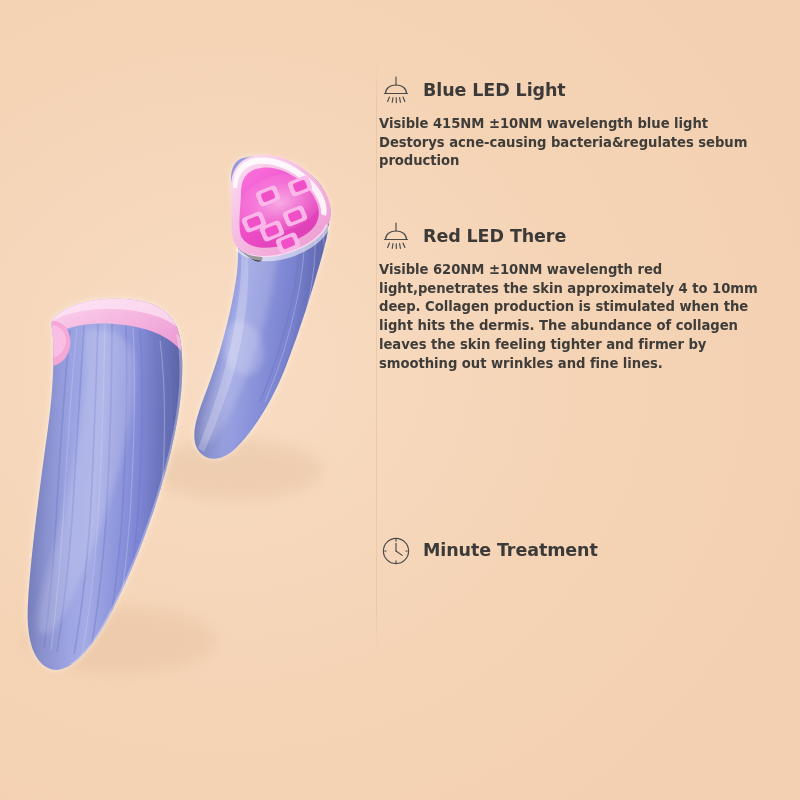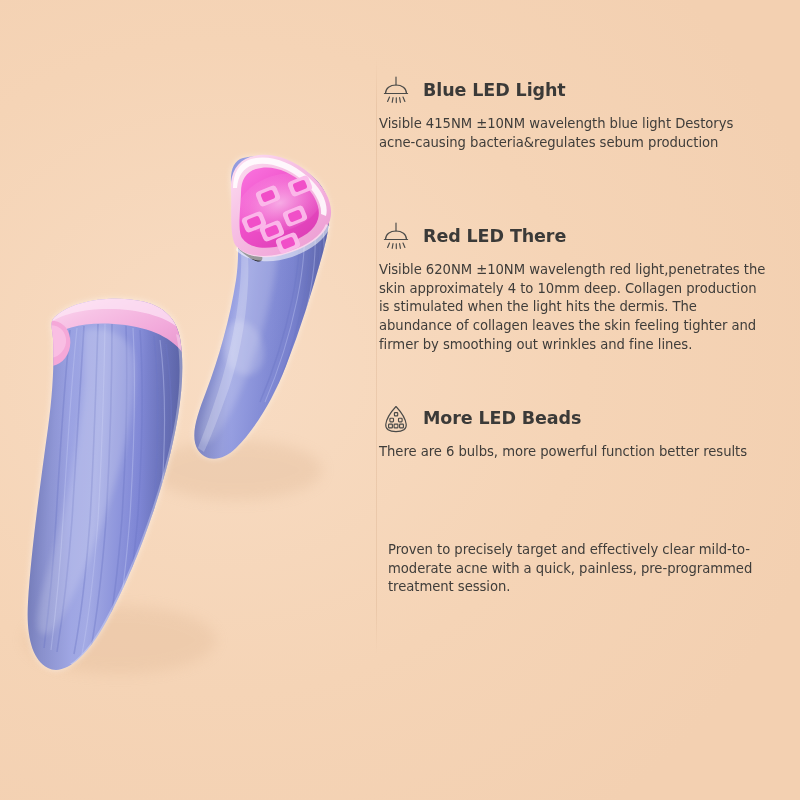--- a/index.html
+++ b/index.html
@@ -80,20 +80,21 @@
     white-space: nowrap;
     line-height: 1;
   }
 
   .feature-body {
     margin-top: 7px;
     font-size: 13.2px;
     line-height: 1.42;
     color: #3f3d3a;
     letter-spacing: -0.05px;
+    font-weight: bold;
   }
 
   .feature-body.indented {
     padding-left: 9px;
   }
 
   
   #feature-0 { top: 74px; }
   #feature-1 { top: 220px; }
   #feature-2 { top: 402px; }
@@ -355,39 +356,32 @@
             <line x1="17.3" y1="23.8" x2="17.3" y2="28.6"></line>
             <line x1="20.6" y1="23.6" x2="21.4" y2="28.3"></line>
             <line x1="24" y1="23" x2="25.9" y2="27.4"></line>
           </g>
         </svg>
         <div class="feature-title">Red LED There</div>
       </div>
       <div class="feature-body">Visible 620NM ±10NM wavelength red light,penetrates the skin approximately 4 to 10mm deep. Collagen production is stimulated when the light hits the dermis. The abundance of collagen leaves the skin feeling tighter and firmer by smoothing out wrinkles and fine lines.</div>
     </div>
 
-    <div class="feature" id="feature-2">
+
+    <div class="feature" id="feature-3">
       <div class="feature-head">
         <svg class="feature-icon" viewBox="0 0 34 34">
-          <g fill="none" stroke="#4a4a48" stroke-width="1.15" stroke-linejoin="round">
-            <path d="M17,4.5 C21.4,9.2 26.5,16.5 27.2,22.4
-                     C27.8,27 24,29.6 17,29.6
-                     C10,29.6 6.2,27 6.8,22.4
-                     C7.5,16.5 12.6,9.2 17,4.5 Z"></path>
-            <rect x="15.4" y="10.6" width="3.3" height="3.3" rx="0.7"></rect>
-            <rect x="10.9" y="16.2" width="3.6" height="3.6" rx="0.7"></rect>
-            <rect x="19.5" y="16.2" width="3.6" height="3.6" rx="0.7"></rect>
-            <rect x="9.6" y="22.1" width="3.8" height="3.8" rx="0.7"></rect>
-            <rect x="15.1" y="22.1" width="3.8" height="3.8" rx="0.7"></rect>
-            <rect x="20.6" y="22.1" width="3.8" height="3.8" rx="0.7"></rect>
+          <g fill="none" stroke="#4a4a48" stroke-width="1.15" stroke-linecap="round">
+            <circle cx="17" cy="17" r="12.6"></circle>
+            <path d="M17,17 L17,9.4"></path>
+            <path d="M17,17 L23.2,21.4"></path>
+            <line x1="17" y1="5.6" x2="17" y2="7.1"></line>
+            <line x1="17" y1="26.9" x2="17" y2="28.4"></line>
+            <line x1="5.6" y1="17" x2="7.1" y2="17"></line>
+            <line x1="26.9" y1="17" x2="28.4" y2="17"></line>
           </g>
         </svg>
-        <div class="feature-title">More LED Beads</div>
+        <div class="feature-title">Minute Treatment</div>
       </div>
-      <div class="feature-body">There are 6 bulbs, more powerful function better results</div>
-    </div>
-
-    <div class="feature" id="feature-3">
-      <div class="feature-body indented">Proven to precisely target and effectively clear mild-to-moderate acne with a quick, painless, pre-programmed treatment session.</div>
     </div>
 
   </div>
 </div>
 
 </body></html>

